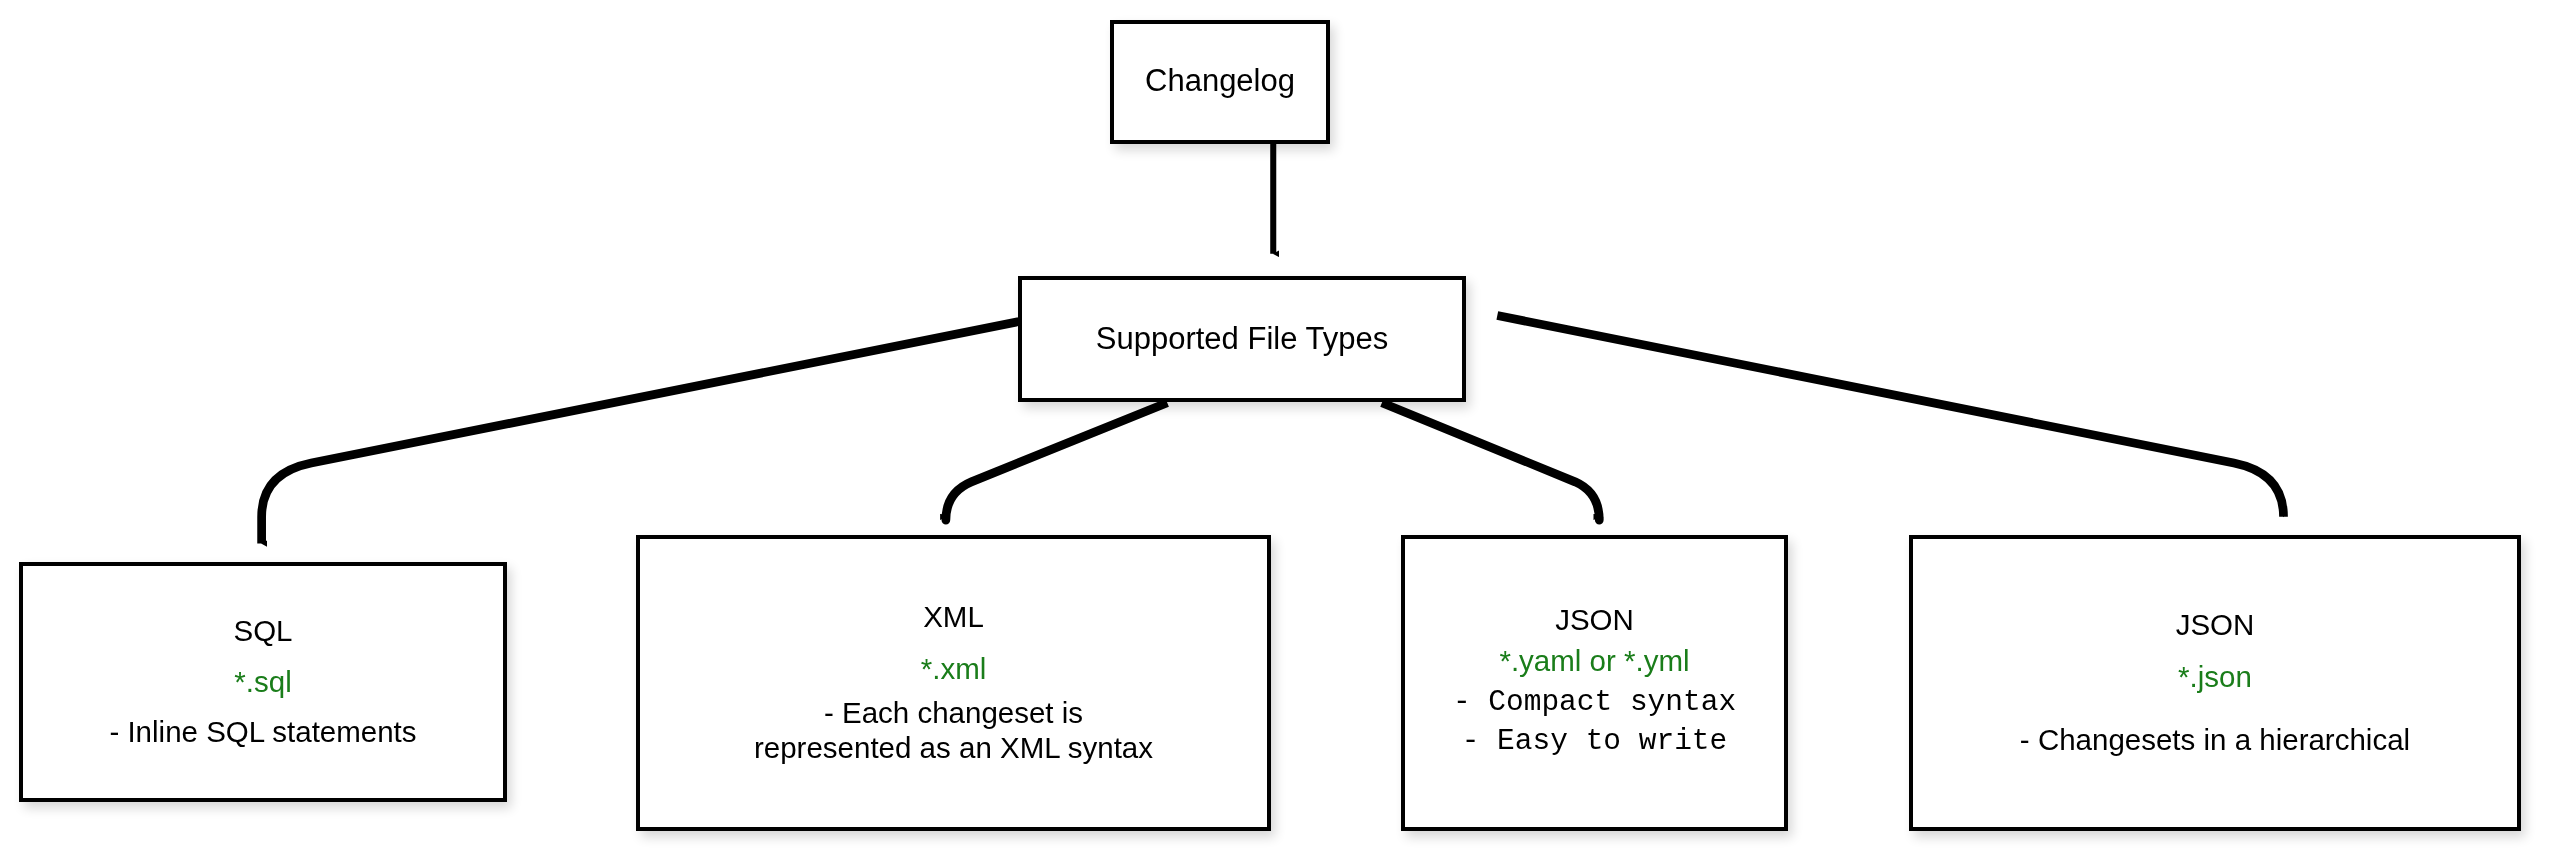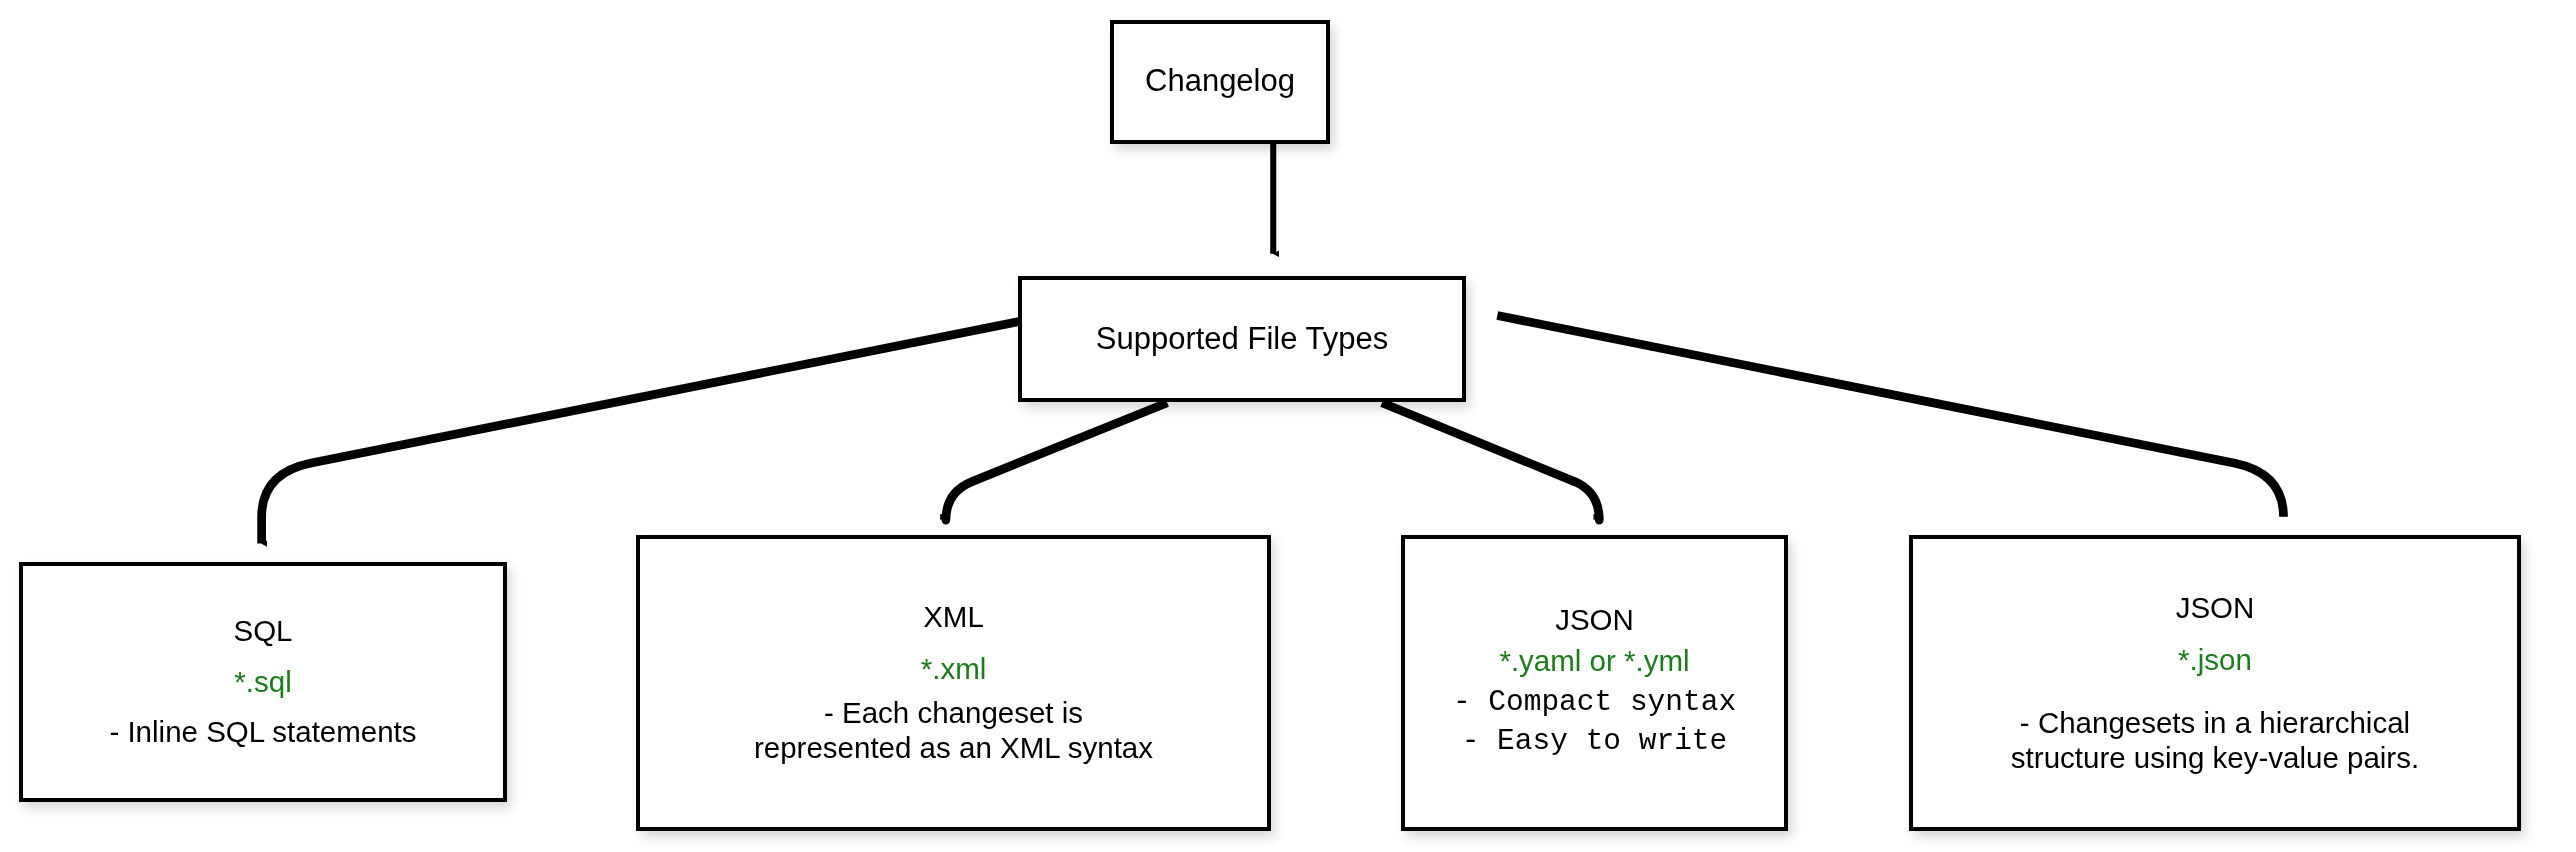--- a/index.html
+++ b/index.html
@@ -162,17 +162,16 @@
     <div class="title">JSON</div>
     <div class="ext">*.yaml or *.yml</div>
     <div class="desc nowrap">- Compact syntax</div>
     <div class="desc nowrap">- Easy to write</div>
   </div>
 
   <div class="node" id="node-json">
     <div class="title">JSON</div>
     <div class="ext">*.json</div>
     <div class="desc nowrap">- Changesets in a hierarchical</div>
-    <div class="desc nowrap">structure using key-value pairs.</div>
   </div>
 
 </div>
 
 
 </body></html>

